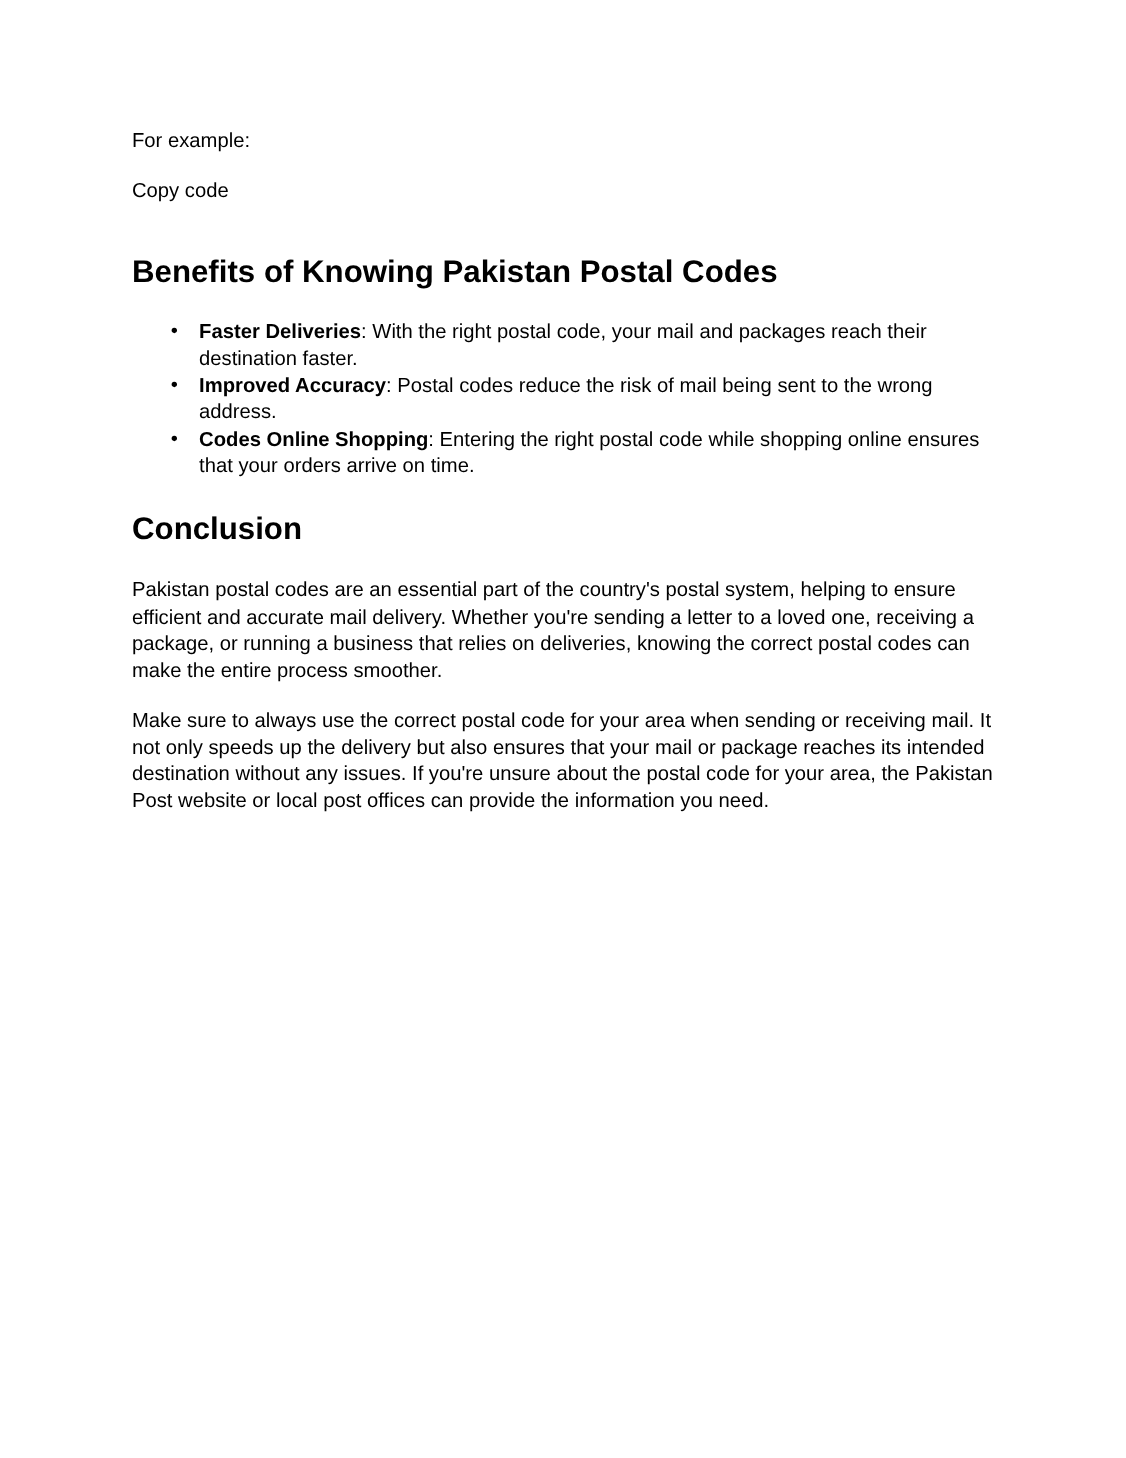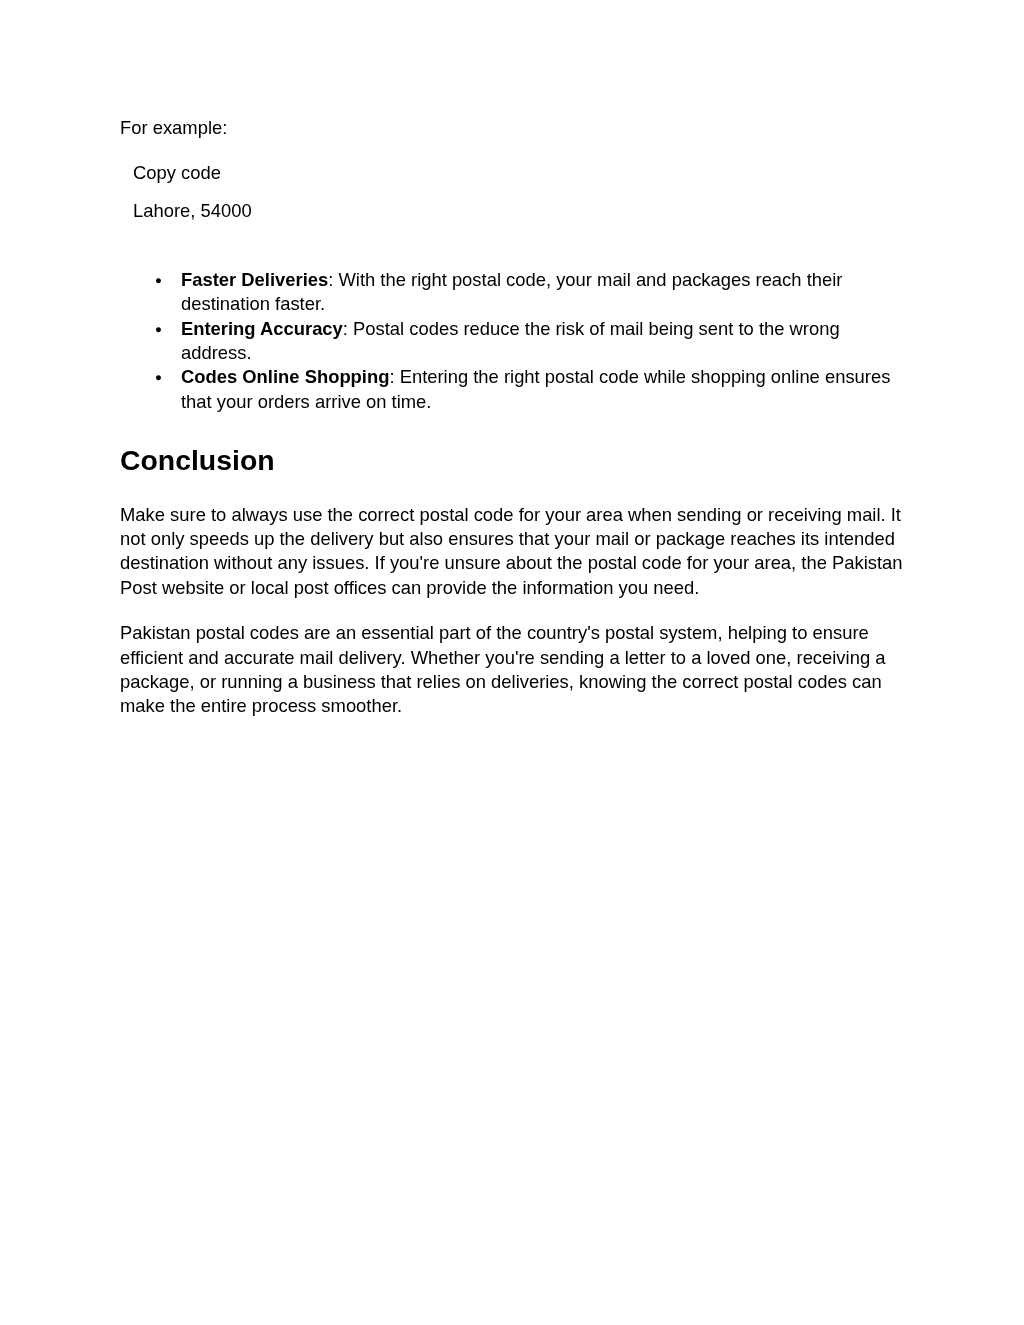--- a/index.html
+++ b/index.html
@@ -17,21 +17,21 @@
     height: 1018px;
     padding: 116px 120px 0 120px;
   }
   .body-text, p.doc-p, .address-line, .benefits-list {
     font-size: 18.4px;
     line-height: 24.35px;
     font-weight: 400;
   }
   p.doc-p { margin: 0 0 21px 0; }
   .address-block { margin: 0 0 45px 0; }
-  .address-line { margin: 13px; }
+  .address-line { margin: 0; }
   h1.doc-h1 {
     font-size: 28.4px;
     line-height: 32.7px;
     font-weight: 700;
     margin: 30px 0 26px 0;
   }
   ul.benefits-list {
     list-style: none;
     margin: 0 0 21px 0;
     padding: 0 0 0 61px;
@@ -51,40 +51,40 @@
 </style>
 </head>
 <body>
 
 <main class="page">
 
   <p class="doc-p">For example:</p>
 
   <div class="address-block">
     <div class="address-line">Copy code</div>
-    <div class="address-line">Lahore, 54000</div>
   </div>
 
 
+  <h1 class="doc-h1">Benefits of Knowing Pakistan Postal Codes</h1>
 
 
   <ul class="benefits-list">
     <li>
       <span class="bullet-dot">●</span>
       <strong class="term">Faster Deliveries</strong><span>: With the right postal code, your mail and packages reach their destination faster.</span>
     </li>
     <li>
       <span class="bullet-dot">●</span>
-      <strong class="term">Entering Accuracy</strong><span>: Postal codes reduce the risk of mail being sent to the wrong address.</span>
+      <strong class="term">Improved Accuracy</strong><span>: Postal codes reduce the risk of mail being sent to the wrong address.</span>
     </li>
     <li>
       <span class="bullet-dot">●</span>
       <strong class="term">Codes Online Shopping</strong><span>: Entering the right postal code while shopping online ensures that your orders arrive on time.</span>
     </li>
   </ul>
 
   <h1 class="doc-h1">Conclusion</h1>
 
+  <p class="doc-p">Pakistan postal codes are an essential part of the country's postal system, helping to ensure efficient and accurate mail delivery. Whether you're sending a letter to a loved one, receiving a package, or running a business that relies on deliveries, knowing the correct postal codes can make the entire process smoother.</p>
+
   <p class="doc-p">Make sure to always use the correct postal code for your area when sending or receiving mail. It not only speeds up the delivery but also ensures that your mail or package reaches its intended destination without any issues. If you're unsure about the postal code for your area, the Pakistan Post website or local post offices can provide the information you need.</p>
-
-  <p class="doc-p">Pakistan postal codes are an essential part of the country's postal system, helping to ensure efficient and accurate mail delivery. Whether you're sending a letter to a loved one, receiving a package, or running a business that relies on deliveries, knowing the correct postal codes can make the entire process smoother.</p>
 
 </main>
 
 </body></html>

